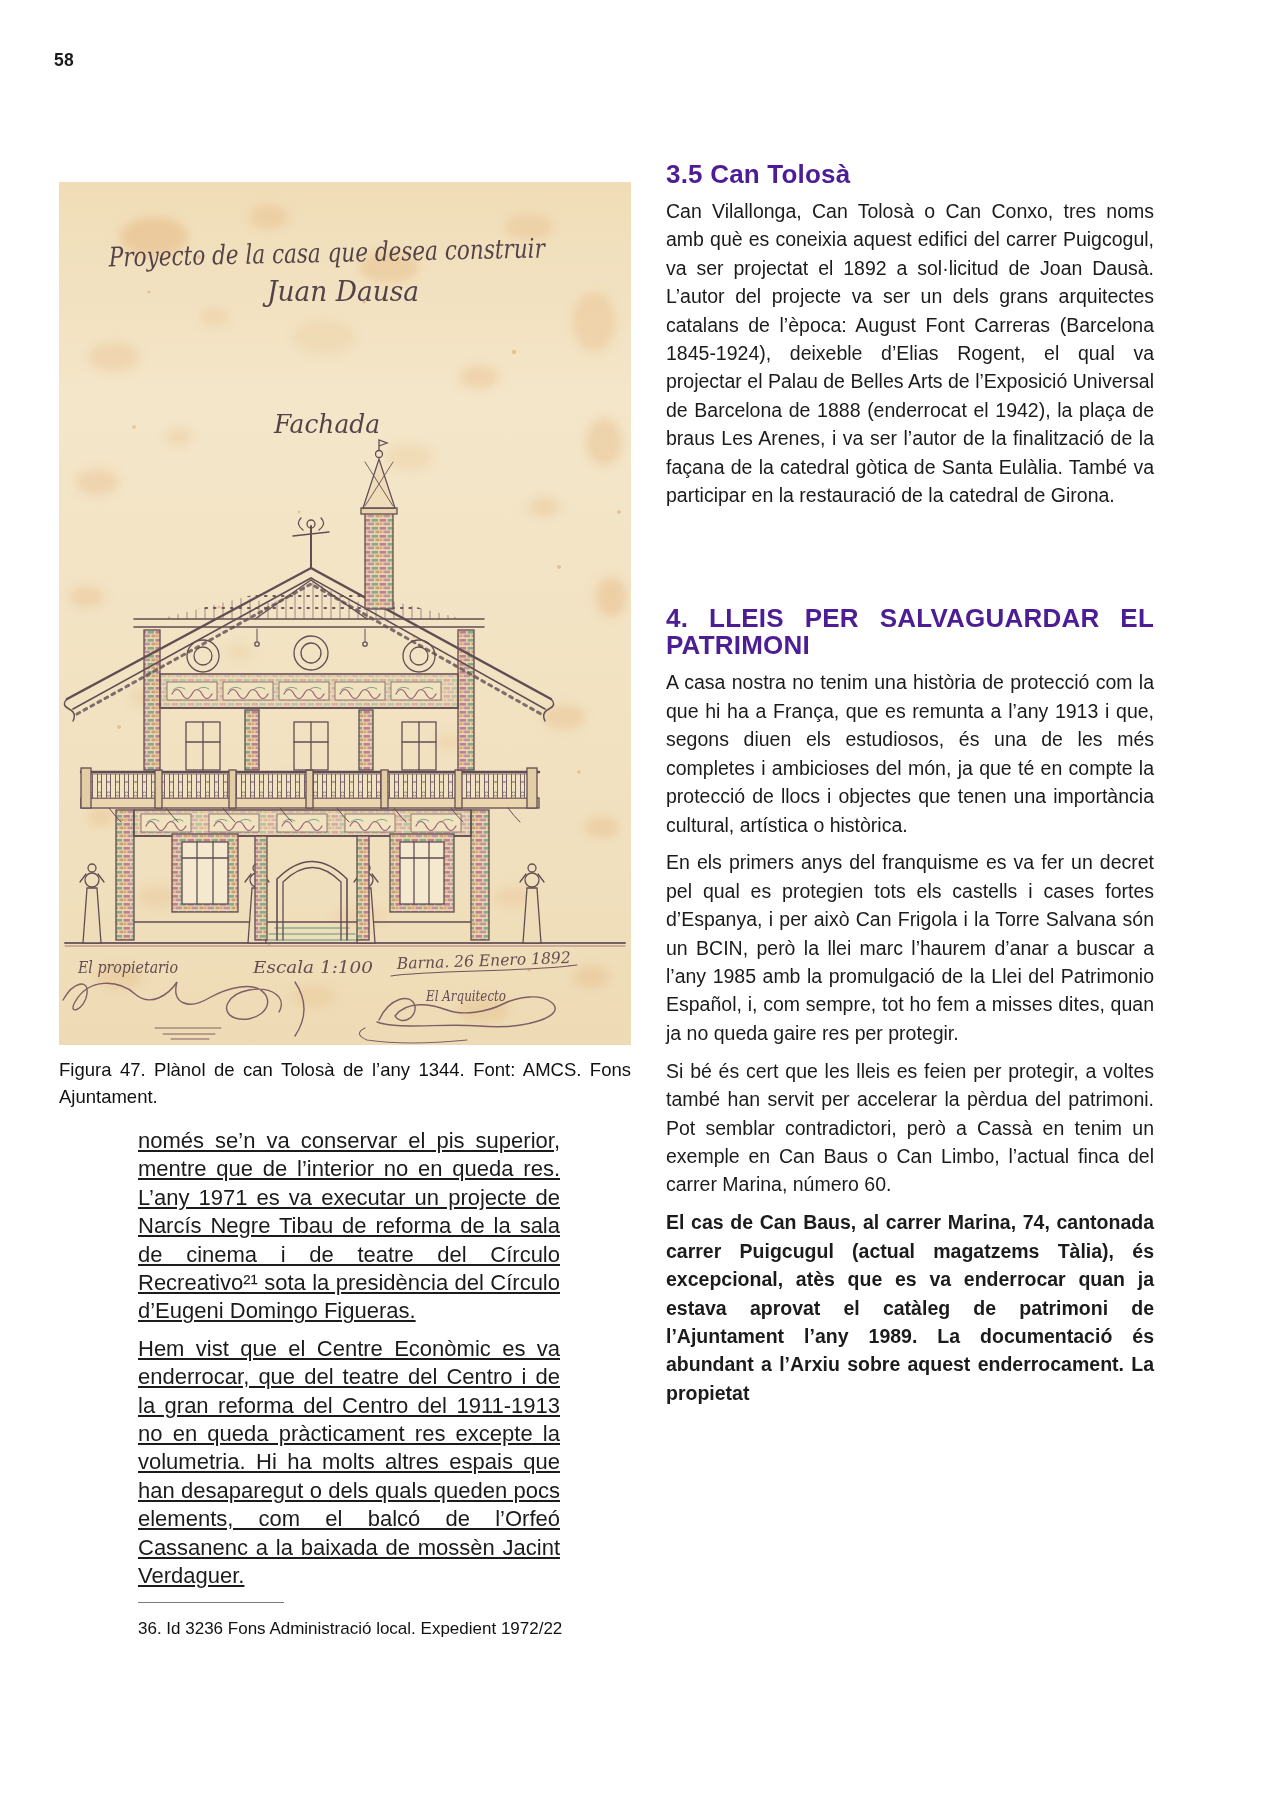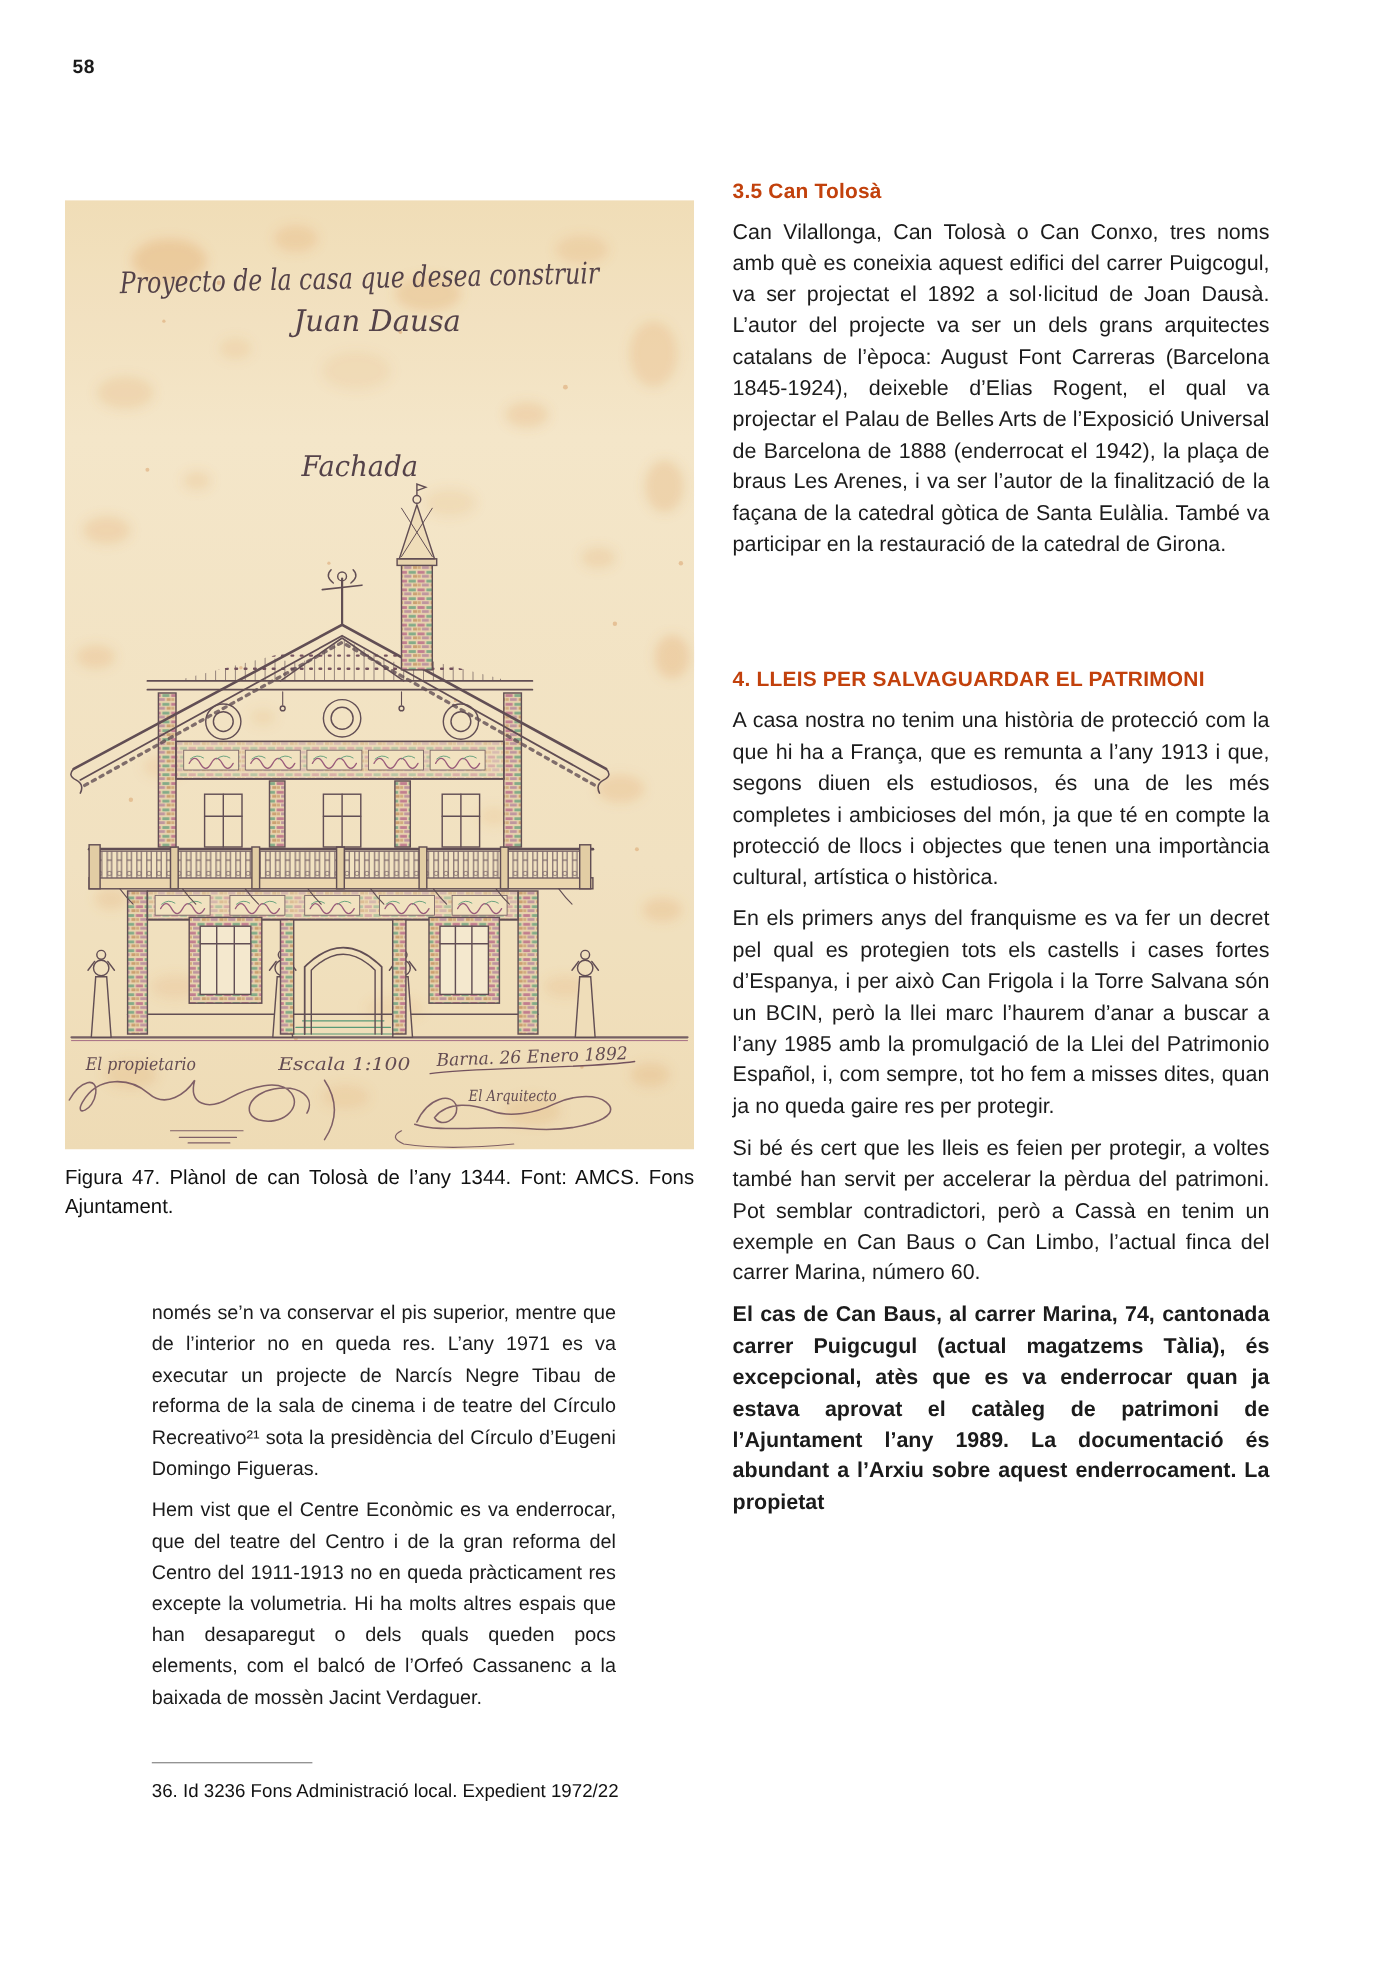--- a/index.html
+++ b/index.html
@@ -1,26 +1,26 @@
 <!DOCTYPE html>
 <html><head>
 <meta charset="utf-8">
 <style>
   html,body{margin:0;padding:0;background:#ffffff;}
   body{width:1272px;height:1800px;font-family:"Liberation Sans",sans-serif;color:#1b1b1b;}
   .page{position:relative;width:1272px;height:1800px;overflow:hidden;background:#ffffff;}
-  .pagenum{position:absolute;left:66px;top:50px;font-size:17.5px;font-weight:bold;letter-spacing:.3px;}
+  .pagenum{position:absolute;left:54px;top:50px;font-size:17.5px;font-weight:bold;letter-spacing:.3px;}
   .figure{position:absolute;left:59px;top:182px;width:572px;}
   .figure svg{display:block;width:572px;height:863px;}
   .caption{margin-top:11px;font-size:18.5px;line-height:27px;text-align:justify;color:#111;}
-  .leftcol{position:absolute;left:138px;top:1179px;width:422px;font-size:18px;line-height:28.4px;text-align:justify;}
+  .leftcol{position:absolute;left:138px;top:1127px;width:422px;font-size:22px;line-height:28.4px;text-align:justify;text-decoration:underline;}
   .leftcol p{margin:0 0 9px 0;}
   .rightcol{position:absolute;left:666px;top:161px;width:488px;font-size:19.5px;line-height:28.4px;text-align:justify;}
   .rightcol p{margin:0 0 9.5px 0;}
-  .rightcol h2{font-size:19px;line-height:27px;margin:0 0 9px 0;letter-spacing:.2px;color:#c2410c;}
+  .rightcol h2{font-size:26px;line-height:27px;margin:0 0 9px 0;letter-spacing:.2px;color:#4c1d95;}
   .rightcol h2.h4{margin-top:96px;}
   p.cutoff{text-align-last:justify;font-weight:bold;}
   .footnote{position:absolute;left:138px;top:1602px;width:520px;}
   .footnote .rule{width:146px;height:0;border-top:1.5px solid #7a7a7a;margin-bottom:15px;}
   .footnote .fntext{font-size:17px;line-height:22px;color:#111;}
 </style>
 </head>
 <body>
 
 <div class="page">

